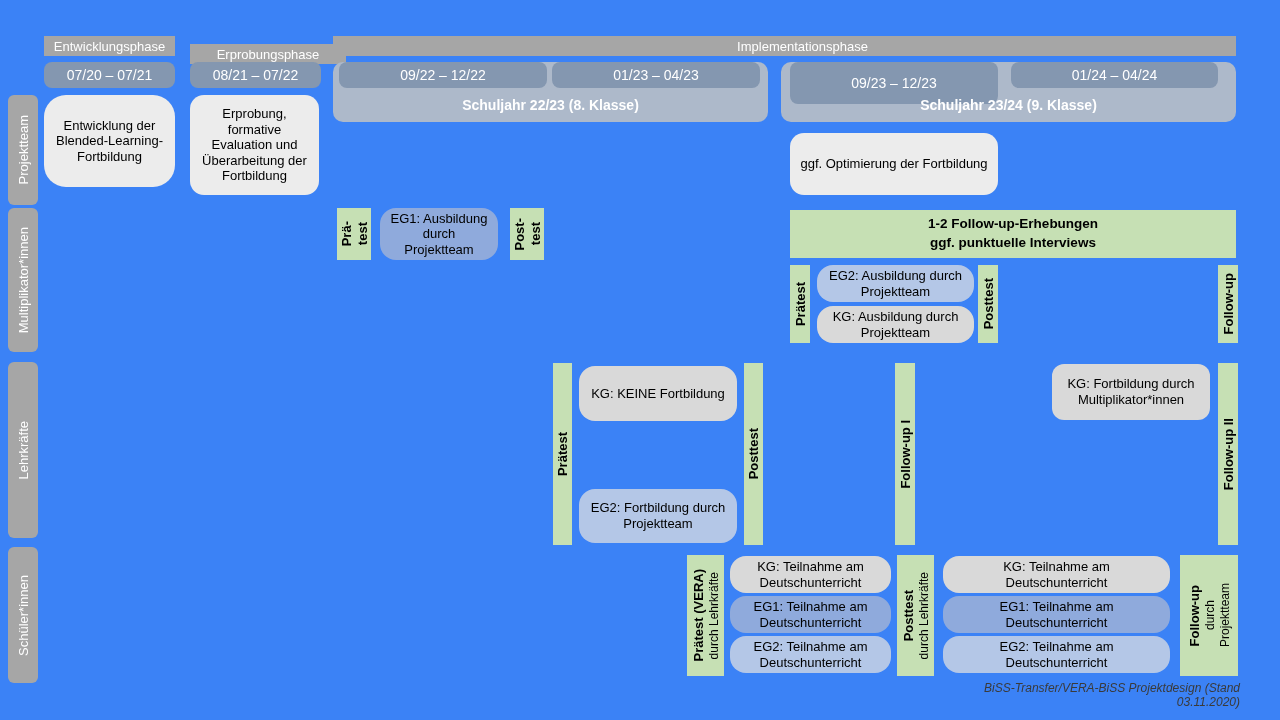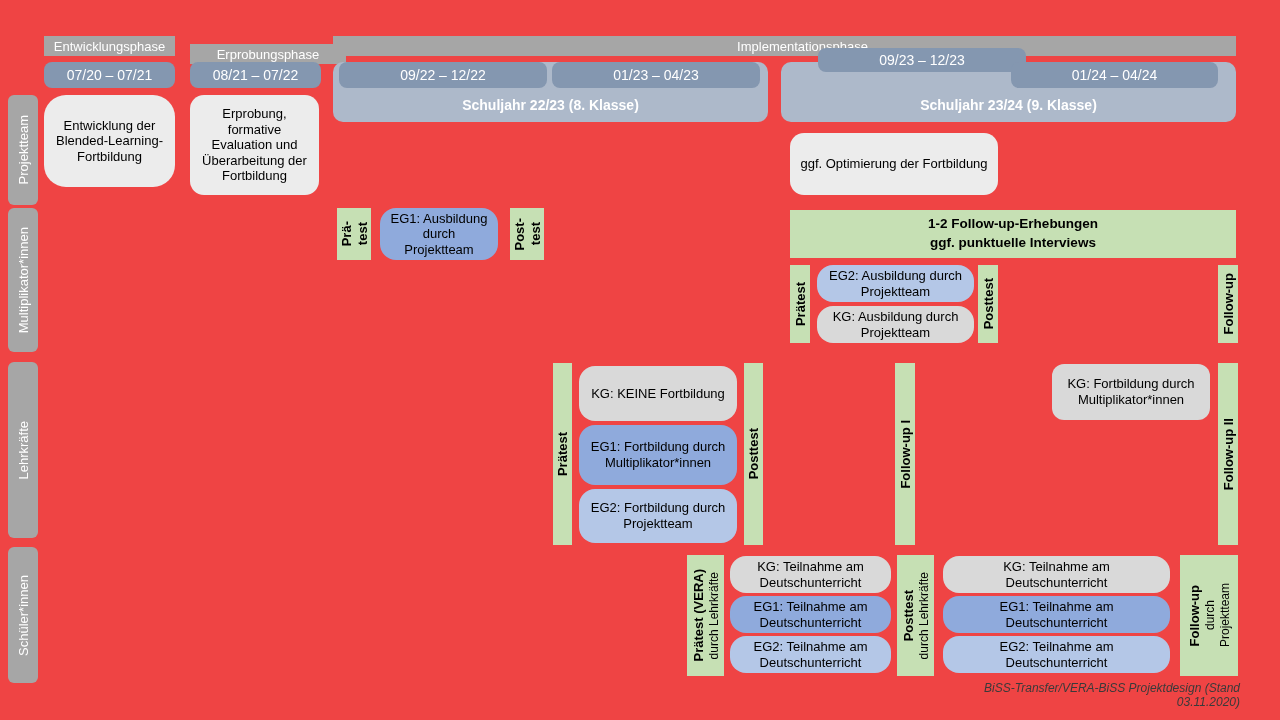--- a/index.html
+++ b/index.html
@@ -1,17 +1,17 @@
 <!DOCTYPE html>
 <html style="--phase-header: #a6a6a6; --row-label: #a6a6a6; --date-pill: #8497b0; --year-banner: #adb9ca; --box-lightgray: #ececec; --box-gray: #d9d9d9; --green: #c6e0b4; --blue-medium: #8faadc; --blue-light: #b4c7e7;"><head>
 <meta charset="utf-8">
 <style>
   html,body{margin:0;padding:0;background:#fff;}
   body{font-family:"Liberation Sans",sans-serif;}
-  .stage{position:relative;width:1280px;height:720px;background:#ef4444;overflow:hidden;}
+  .stage{position:relative;width:1280px;height:720px;background:#3b82f6;overflow:hidden;}
   .abs{position:absolute;box-sizing:border-box;}
   .hdr{background:var(--phase-header,#a6a6a6);color:#fff;font-size:13px;display:flex;align-items:center;justify-content:center;}
   .pill{background:var(--date-pill,#8497b0);color:#fff;font-size:14px;border-radius:8px;display:flex;align-items:center;justify-content:center;}
   .banner{background:var(--year-banner,#adb9ca);border-radius:10px;}
   .yl{color:#fff;font-weight:bold;font-size:14px;display:flex;align-items:center;justify-content:center;text-align:center;}
   .rowlbl{background:var(--row-label,#a6a6a6);border-radius:6px;color:#fff;}
   .box{display:flex;align-items:center;justify-content:center;text-align:center;font-size:13px;line-height:1.2;padding:4px 8px;color:#000;border-radius:10px;}
   .r8{border-radius:16px;}
   .lgray{background:var(--box-lightgray,#ececec);}
   .gray{background:var(--box-gray,#d9d9d9);}
@@ -36,21 +36,21 @@
   <div class="abs hdr" style="left:190px;top:44px;width:156px;height:20px;">Erprobungsphase</div>
   <div class="abs hdr" style="left:333px;top:36px;width:903px;height:20px;padding-left:36px;">Implementationsphase</div>
 
   <div class="abs banner" style="left:333px;top:62px;width:435px;height:60px;"></div>
   <div class="abs banner" style="left:781px;top:62px;width:455px;height:60px;"></div>
 
   <div class="abs pill" style="left:44px;top:62px;width:131px;height:26px;">07/20 – 07/21</div>
   <div class="abs pill" style="left:190px;top:62px;width:131px;height:26px;">08/21 – 07/22</div>
   <div class="abs pill" style="left:339px;top:62px;width:208px;height:26px;">09/22 – 12/22</div>
   <div class="abs pill" style="left:552px;top:62px;width:208px;height:26px;">01/23 – 04/23</div>
-  <div class="abs pill" style="left:790px;top:48px;width:208px;height:24px;margin-left:28px;">09/23 – 12/23</div>
+  <div class="abs pill" style="left:790px;top:62px;width:208px;height:42px;">09/23 – 12/23</div>
   <div class="abs pill" style="left:1011px;top:62px;width:207px;height:26px;">01/24 – 04/24</div>
 
   <div class="abs yl" style="left:333px;top:92px;width:435px;height:26px;">Schuljahr 22/23 (8. Klasse)</div>
   <div class="abs yl" style="left:781px;top:92px;width:455px;height:26px;">Schuljahr 23/24 (9. Klasse)</div>
 
   <div class="abs rowlbl vcols" style="left:8px;top:95px;width:30px;height:110px;">
     <span class="vtext vwhite">Projektteam</span>
   </div>
   <div class="abs rowlbl vcols" style="left:8px;top:208px;width:30px;height:144px;">
     <span class="vtext vwhite">Multiplikator*innen</span>
@@ -90,21 +90,20 @@
     <span class="vtext b">Posttest</span>
   </div>
   <div class="abs green sq vcols" style="left:1218px;top:265px;width:20px;height:78px;">
     <span class="vtext b">Follow-up</span>
   </div>
 
   <div class="abs green sq vcols" style="left:553px;top:363px;width:19px;height:182px;">
     <span class="vtext b">Prätest</span>
   </div>
   <div class="abs box gray r8" style="left:579px;top:366px;width:158px;height:55px;">KG: KEINE Fortbildung</div>
-  <div class="abs box bmed r8" style="left:579px;top:425px;width:158px;height:60px;">EG1: Fortbildung durch Multiplikator*innen</div>
   <div class="abs box blight r8" style="left:579px;top:489px;width:158px;height:54px;">EG2: Fortbildung durch Projektteam</div>
   <div class="abs green sq vcols" style="left:744px;top:363px;width:19px;height:182px;">
     <span class="vtext b">Posttest</span>
   </div>
   <div class="abs green sq vcols" style="left:895px;top:363px;width:20px;height:182px;">
     <span class="vtext b">Follow-up I</span>
   </div>
   <div class="abs box gray" style="left:1052px;top:364px;width:158px;height:56px;border-radius:12px;">KG: Fortbildung durch Multiplikator*innen</div>
   <div class="abs green sq vcols" style="left:1218px;top:363px;width:20px;height:182px;">
     <span class="vtext b">Follow-up II</span>

